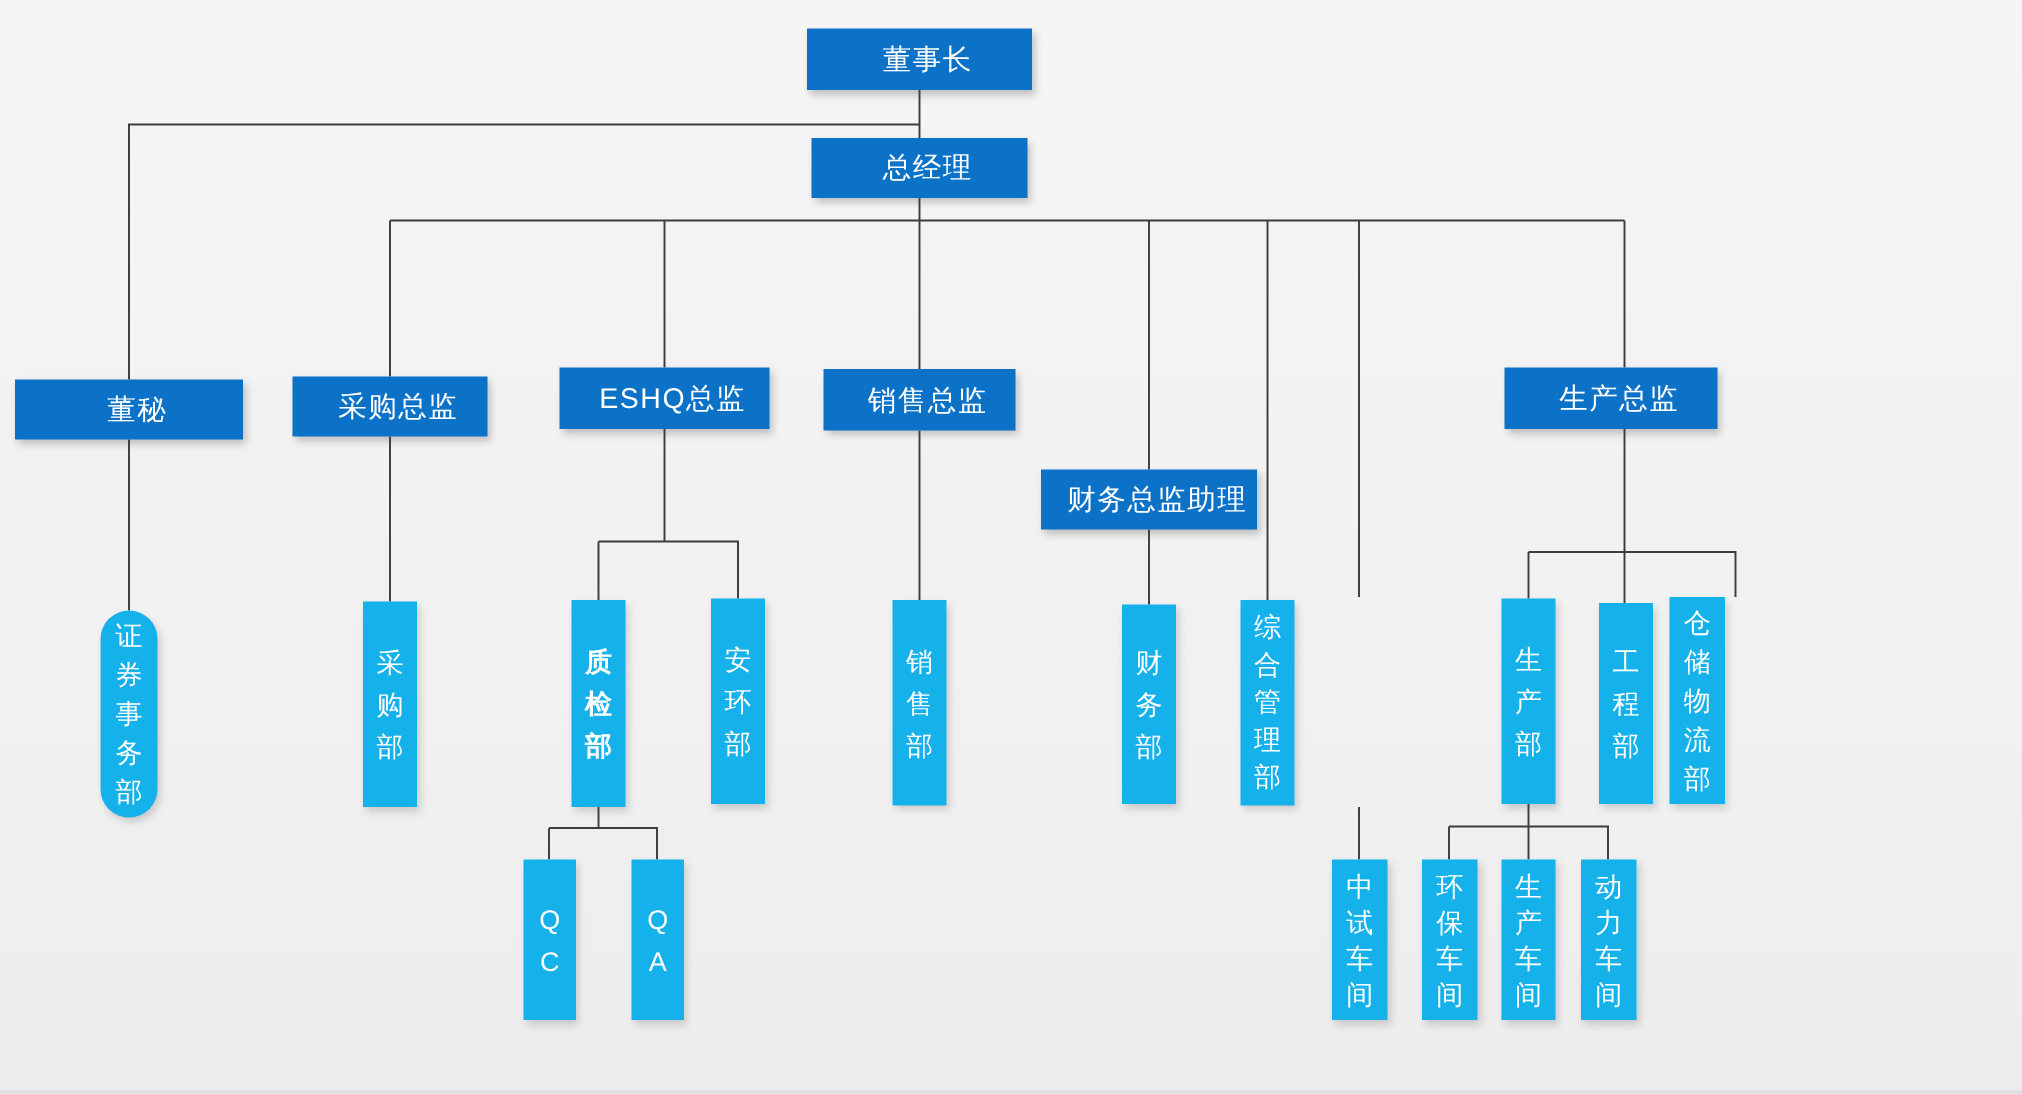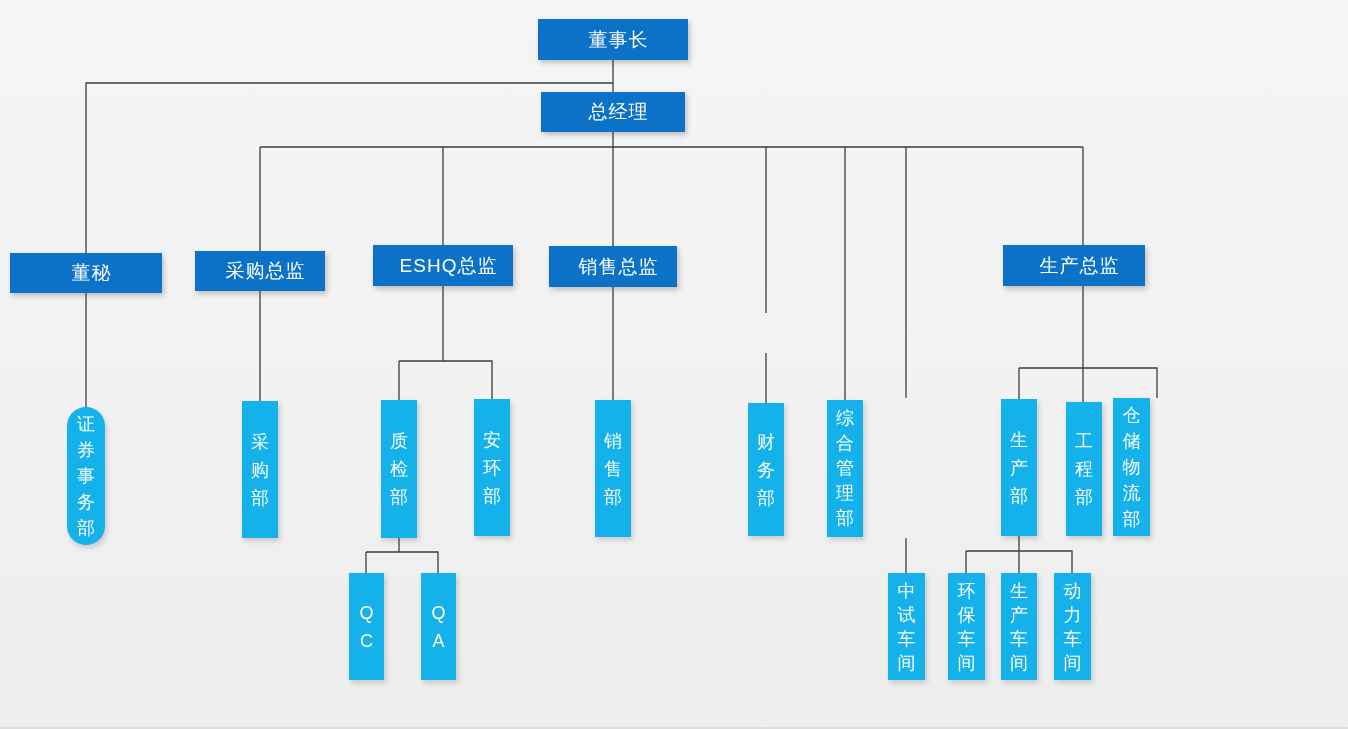--- a/index.html
+++ b/index.html
@@ -88,24 +88,25 @@
       <polyline points="966,551 966,573" fill="none" stroke="#3d3d3d" stroke-width="1.3"></polyline>
     </svg>
 
   <div class="slide-edge-bottom"></div>
 <div class="node horizontal" style="left: 538px; top: 19px; width: 150px; height: 41px; background: rgb(11, 114, 200); color: rgb(255, 255, 255);">董事长</div>
     <div class="node horizontal" style="left: 541px; top: 92px; width: 144px; height: 40px; background: rgb(11, 114, 200); color: rgb(255, 255, 255);">总经理</div>
     <div class="node horizontal" style="left: 10px; top: 253px; width: 152px; height: 40px; background: rgb(11, 114, 200); color: rgb(255, 255, 255);">董秘</div>
     <div class="node horizontal" style="left: 195px; top: 251px; width: 130px; height: 40px; background: rgb(11, 114, 200); color: rgb(255, 255, 255);">采购总监</div>
     <div class="node horizontal" style="left: 373px; top: 245px; width: 140px; height: 41px; background: rgb(11, 114, 200); color: rgb(255, 255, 255);">ESHQ总监</div>
     <div class="node horizontal" style="left: 549px; top: 246px; width: 128px; height: 41px; background: rgb(11, 114, 200); color: rgb(255, 255, 255);">销售总监</div>
+    <div class="node horizontal" style="left: 694px; top: 313px; width: 144px; height: 40px; background: rgb(11, 114, 200); color: rgb(255, 255, 255);">财务总监助理</div>
     <div class="node horizontal" style="left: 1003px; top: 245px; width: 142px; height: 41px; background: rgb(11, 114, 200); color: rgb(255, 255, 255);">生产总监</div>
     <div class="node vertical" style="left: 67px; top: 407px; width: 38px; height: 138px; background: rgb(21, 177, 234); color: rgb(255, 255, 255); line-height: 26px; border-radius: 19px;">证券事务部</div>
     <div class="node vertical" style="left: 242px; top: 401px; width: 36px; height: 137px; background: rgb(21, 177, 234); color: rgb(255, 255, 255); line-height: 28px;">采购部</div>
-    <div class="node vertical" style="left: 381px; top: 400px; width: 36px; height: 138px; background: rgb(21, 177, 234); color: rgb(255, 255, 255); line-height: 28px;">质检部</div>
+    <div class="node vertical" style="left: 381px; top: 400px; width: 36px; height: 138px; background: rgb(21, 177, 234); color: rgb(255, 255, 255); line-height: 28px; font-weight: bold;">质检部</div>
     <div class="node vertical" style="left: 474px; top: 399px; width: 36px; height: 137px; background: rgb(21, 177, 234); color: rgb(255, 255, 255); line-height: 28px;">安环部</div>
     <div class="node vertical" style="left: 595px; top: 400px; width: 36px; height: 137px; background: rgb(21, 177, 234); color: rgb(255, 255, 255); line-height: 28px;">销售部</div>
     <div class="node vertical" style="left: 748px; top: 403px; width: 36px; height: 133px; background: rgb(21, 177, 234); color: rgb(255, 255, 255); line-height: 28px;">财务部</div>
     <div class="node vertical" style="left: 827px; top: 400px; width: 36px; height: 137px; background: rgb(21, 177, 234); color: rgb(255, 255, 255); line-height: 25px;">综合管理部</div>
     <div class="node vertical" style="left: 1001px; top: 399px; width: 36px; height: 137px; background: rgb(21, 177, 234); color: rgb(255, 255, 255); line-height: 28px;">生产部</div>
     <div class="node vertical" style="left: 1066px; top: 402px; width: 36px; height: 134px; background: rgb(21, 177, 234); color: rgb(255, 255, 255); line-height: 28px;">工程部</div>
     <div class="node vertical" style="left: 1113px; top: 398px; width: 37px; height: 138px; background: rgb(21, 177, 234); color: rgb(255, 255, 255); line-height: 26px;">仓储物流部</div>
     <div class="node vertical" style="left: 349px; top: 573px; width: 35px; height: 107px; background: rgb(21, 177, 234); color: rgb(255, 255, 255); line-height: 28px;">QC</div>
     <div class="node vertical" style="left: 421px; top: 573px; width: 35px; height: 107px; background: rgb(21, 177, 234); color: rgb(255, 255, 255); line-height: 28px;">QA</div>
     <div class="node vertical" style="left: 888px; top: 573px; width: 37px; height: 107px; background: rgb(21, 177, 234); color: rgb(255, 255, 255); line-height: 24px;">中试车间</div>

